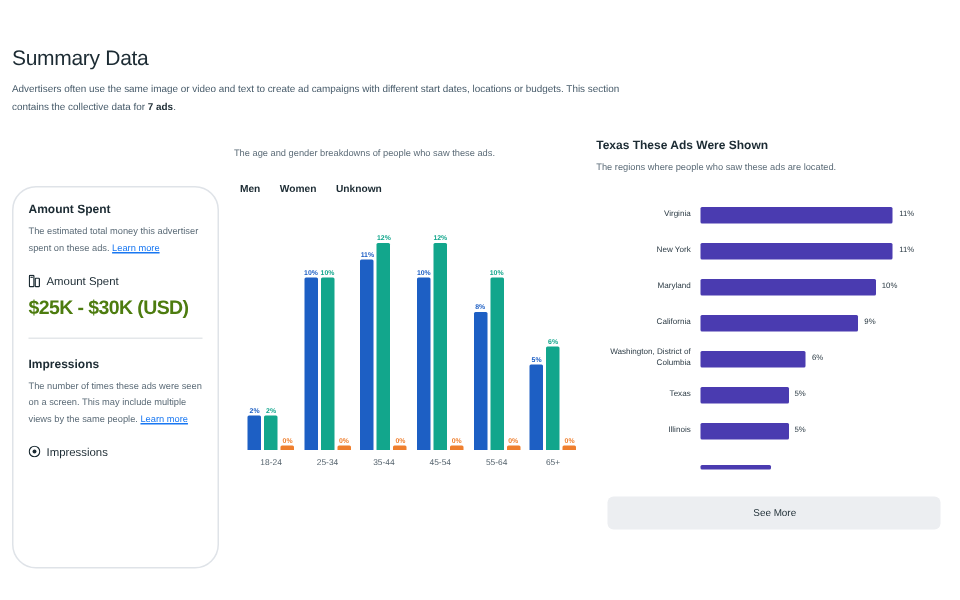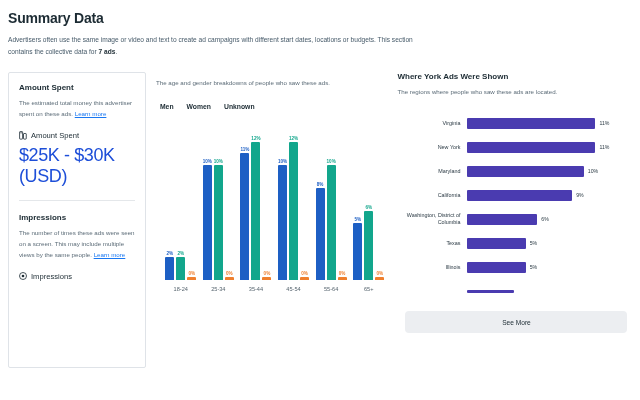--- a/index.html
+++ b/index.html
@@ -6,42 +6,43 @@
   html, body {
     width: 640px; height: 400px;
     background: #ffffff;
     font-family: "Liberation Sans", sans-serif;
     color: #1c2b33;
     overflow: hidden;
   }
   .page { position: relative; width: 640px; height: 400px; padding: 10px 8px 0 8px; }
 
   
-  .page-title { font-size: 14px; font-weight: bold; letter-spacing: -0.2px; color: #1c2b33; }
+  .page-title { font-size: 14px; font-weight: normal; letter-spacing: -0.2px; color: #1c2b33; margin-top: 20px; }
   .page-desc { margin-top: 8px; font-size: 6.6px; line-height: 1.85; color: #465a69; max-width: 420px; }
   .page-desc b { font-weight: bold; color: #1c2b33; }
 
   
   .columns { display: flex; gap: 10px; margin-top: 14px; align-items: flex-start; }
   .col-left   { width: 140px; }
   .col-middle { width: 235px; }
   .col-right  { width: 238px; }
 
   
   .card {
-    border: 1px solid #dfe3e8; border-radius: 2px;
+    border: 1px solid #dfe3e8; border-radius: 16px;
     padding: 10px 10px 12px 10px; background: #fff;
-    height: 296px;
+    height: 255px;
+    margin-top: 32px;
   }
   .sect-title { font-size: 8px; font-weight: bold; color: #1c2b33; }
   .sect-desc  { margin-top: 6px; font-size: 6.2px; line-height: 1.75; color: #5b6b77; }
   .link { color: #1877f2; }
   .metric-row { display: flex; align-items: center; gap: 4px; margin-top: 11px; }
   .metric-label { font-size: 7.6px; color: #1c2b33; }
-  .metric-value { margin-top: 5px; font-size: 18px; font-weight: normal; letter-spacing: -0.4px; color: #1d4ed8; }
+  .metric-value { margin-top: 5px; font-size: 13px; font-weight: bold; letter-spacing: -0.4px; color: #4d7c0f; }
   .divider { height: 1px; background: #e4e7ea; margin: 13px 0 12px 0; }
 
   
   .legend { display: flex; gap: 13px; margin-top: 14px; margin-left: 4px; }
   .legend-item { font-size: 6.8px; font-weight: bold; }
 
   .barchart { position: relative; margin-top: 10px; height: 170px; }
   .groups { display: flex; align-items: flex-end; height: 160px; gap: 0; padding-left: 6px; }
   .group { flex: 1; display: flex; align-items: flex-end; justify-content: center; gap: 2px; height: 100%; }
   .bar-wrap { width: 9px; display: flex; flex-direction: column; justify-content: flex-end; align-items: center; height: 100%; }
@@ -219,21 +220,21 @@
             <div class="xlabel">25-34</div>
             <div class="xlabel">35-44</div>
             <div class="xlabel">45-54</div>
             <div class="xlabel">55-64</div>
             <div class="xlabel">65+</div>
           </div>
       </div>
     </div>
 
     <div class="col-right">
-      <div class="sect-title">Where York Ads Were Shown</div>
+      <div class="sect-title">Texas These Ads Were Shown</div>
       <div class="sect-desc">The regions where people who saw these ads are located.</div>
 
       <div class="hbars" id="region-bars">
           <div class="hrow">
             <div class="hname">Virginia</div>
             <div class="htrack">
               <div class="hbar" style="background: rgb(74, 59, 176); width: 128px;"></div>
               <div class="hval">11%</div>
             </div>
           </div>

